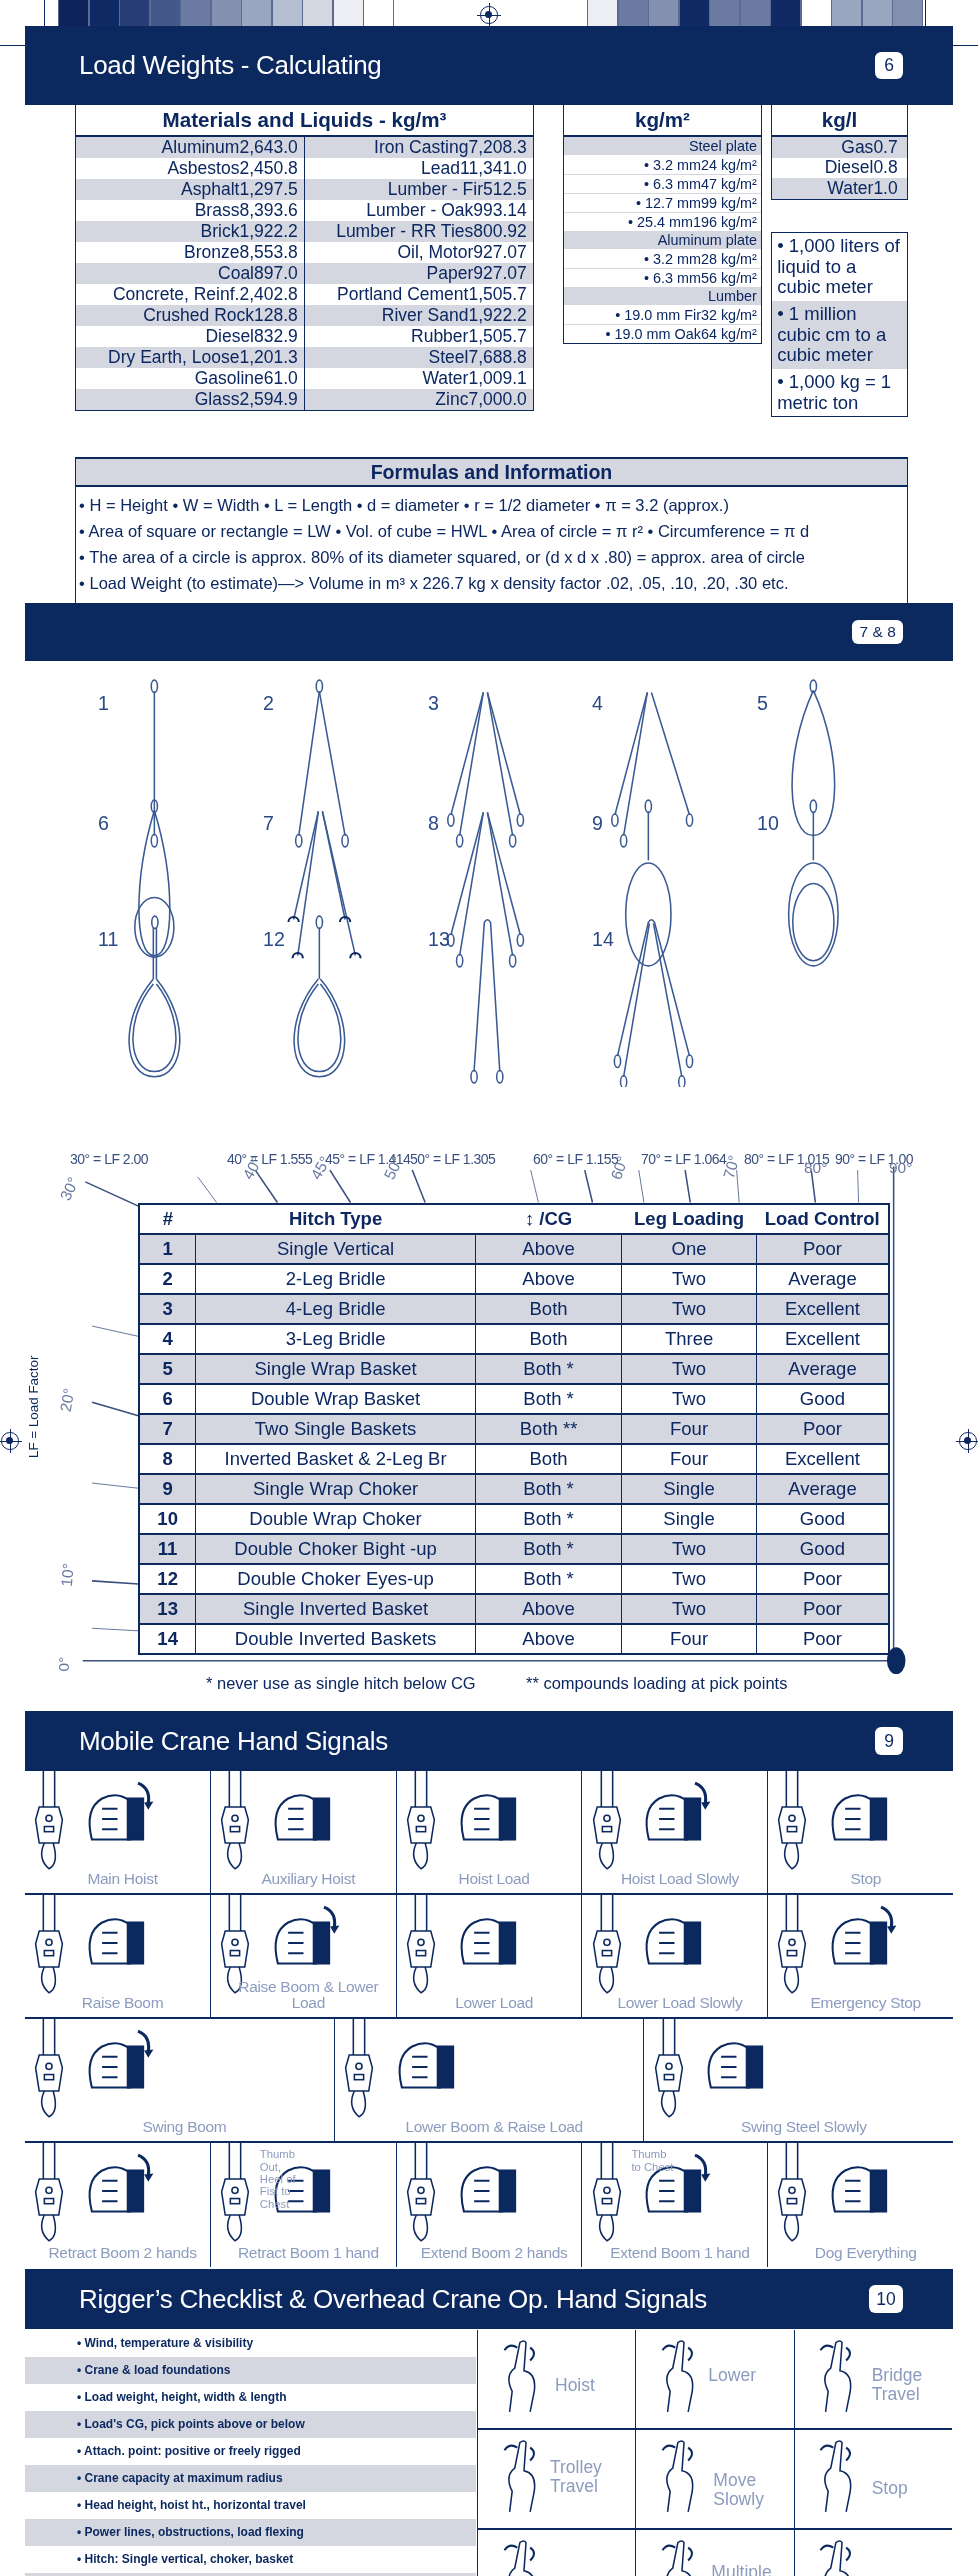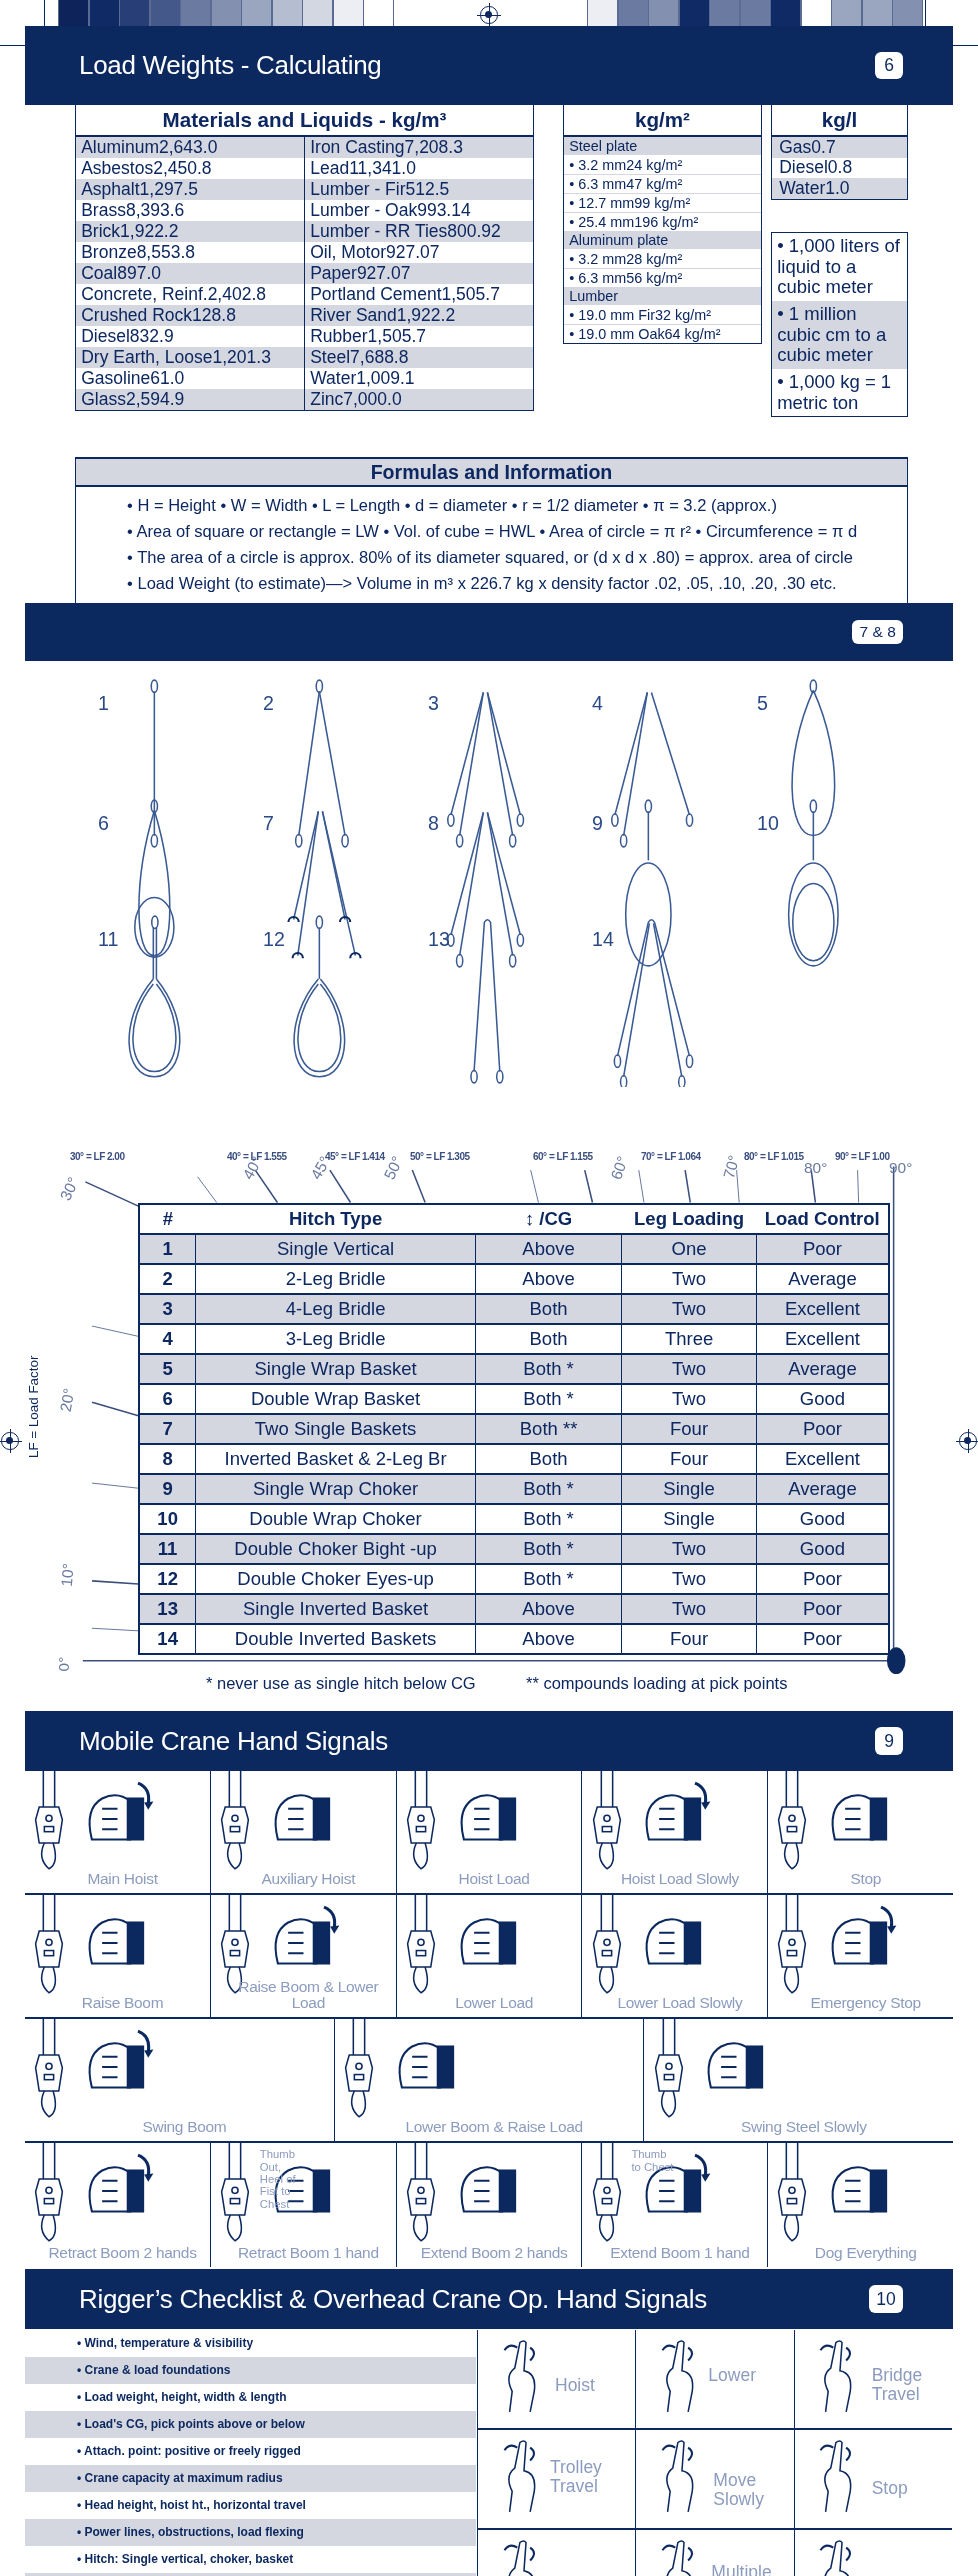--- a/index.html
+++ b/index.html
@@ -17,21 +17,21 @@
   .band { position: absolute; left: 25px; width: 928px; background: #0b285f; color: #fff; display: flex; align-items: center; padding-left: 54px; }
   .band h1 { font-weight: normal; font-size: 26px; letter-spacing: -0.3px; }
   .badge { position: absolute; right: 50px; background: #fff; color: #0b285f; border-radius: 6.2px; font-size: 17.5px; padding: 3.1px 7.2px; min-width: 28px; text-align: center; }
 
   
   .mat { position: absolute; left: 75px; top: 105px; width: 459px; border: 1.5px solid #0b285f; border-top: none; }
   .mat .head { height: 32px; display: flex; align-items: center; justify-content: center; font-weight: bold; font-size: 20.6px; border-bottom: 2.1px solid #0b285f; }
   .mat .cols { display: flex; }
   .mat .col { flex: 1; }
   .mat .col + .col { border-left: 1.5px solid #0b285f; }
-  .row { display: flex; justify-content: flex-start; align-items: center; height: 21px; font-size: 17.5px; padding: 0 6.2px 0 5.2px; }
+  .row { display: flex; justify-content: flex-end; align-items: center; height: 21px; font-size: 17.5px; padding: 0 6.2px 0 5.2px; }
   .row.alt { background: #d4d6e0; }
   .kgm2 { position: absolute; left: 563px; top: 105px; width: 199px; border: 1.5px solid #0b285f; border-top: none; }
   .kgm2 .head, .kgl .head { height: 32px; display: flex; align-items: center; justify-content: center; font-weight: bold; font-size: 20.6px; border-bottom: 2.1px solid #0b285f; }
   .kgm2 .row { font-size: 14.4px; height: 19px; padding: 0 4.1px 0 5.2px; }
   .kgm2 .row.sub { background: #d4d6e0; height: 18px; }
   .kgl { position: absolute; left: 771px; top: 105px; width: 137px; border: 1.5px solid #0b285f; border-top: none; }
   .kgl .row { font-size: 17.5px; height: 20.6px; padding: 0 9.3px 0 7.2px; }
   .conv { position: absolute; left: 771px; top: 232px; width: 137px; border: 1.5px solid #0b285f; }
   .conv div { font-size: 18.5px; line-height: 20.6px; padding: 3.1px 5.2px; }
   .conv div.alt { background: #d4d6e0; }
@@ -39,21 +39,21 @@
   .formulas { position: absolute; left: 75px; top: 457px; width: 833px; border: 1.5px solid #0b285f; border-top: none; }
   .formulas .fhead { background: #d4d6e0; height: 30px; display: flex; align-items: center; justify-content: center; font-weight: bold; font-size: 19.6px; border-top: 2.1px solid #0b285f; border-bottom: 2.1px solid #0b285f; }
   .formulas .fline { font-size: 16.5px; line-height: 26px; padding-left: 3.1px; white-space: nowrap; overflow: hidden; }
 
   
   .hitch { position: absolute; width: 113px; height: 155px; }
   .hitch .num { position: absolute; left: 0; top: 15.5px; font-size: 19.6px; color: #2a4a86; }
   .hitch svg { position: absolute; left: 10.3px; top: 0; }
 
   
-  .angle-lbl { position: absolute; font-size: 10px; color: #3a4f7e; white-space: nowrap; letter-spacing: -0.5px; font-weight: bold; }
+  .angle-lbl { position: absolute; font-size: 14px; color: #3a4f7e; white-space: nowrap; letter-spacing: -0.5px; }
   .deg-lbl { position: absolute; font-size: 15.5px; color: #6a7aa0; }
   .htable { position: absolute; left: 138px; top: 1203px; width: 752px; border-collapse: collapse; border: 2.1px solid #0b285f; }
   .htable th { font-size: 18.5px; height: 30px; font-weight: bold; border-bottom: 2.6px solid #0b285f; }
   .htable td { font-size: 18.5px; height: 30px; text-align: center; border-left: 1.5px solid #0b285f; border-top: 2.1px solid #0b285f; }
   .htable tr.alt td { background: #d4d6e0; }
   .htable td:first-child { border-left: none; font-weight: bold; }
   .footnote { position: absolute; top: 1674px; font-size: 16.5px; }
 
   
   .sig-grid { position: absolute; left: 25px; top: 1771px; width: 928px; }
@@ -307,21 +307,21 @@
 </div>
 
 <div class="conv">
   <div>• 1,000 liters of liquid to a cubic meter</div>
   <div class="alt">• 1 million cubic cm to a cubic meter</div>
   <div>•  1,000 kg = 1 metric ton</div>
 </div>
 
 <div class="formulas">
   <div class="fhead">Formulas and Information</div>
-  <div style="padding:5.2px 0 7.2px;margin-left:48px;">
+  <div style="padding:5.2px 0 7.2px;">
     <div class="fline">• H = Height    • W = Width    • L = Length    • d = diameter    • r = 1/2 diameter   • π = 3.2  (approx.)</div>
     <div class="fline">• Area of square or rectangle = LW   • Vol. of cube = HWL   • Area of circle = π r² • Circumference = π d</div>
     <div class="fline">• The area of a circle is approx. 80% of its diameter squared, or (d x d x .80) = approx. area of circle</div>
     <div class="fline">• Load Weight (to estimate)—&gt; Volume in m³ x 226.7 kg x  density factor .02, .05, .10, .20, .30 etc.</div>
   </div>
 </div>
 
 <div class="band" style="top:603px;height:58px;">
   <span class="badge" style="font-size:15.5px;">7 &amp; 8</span>
 </div>

